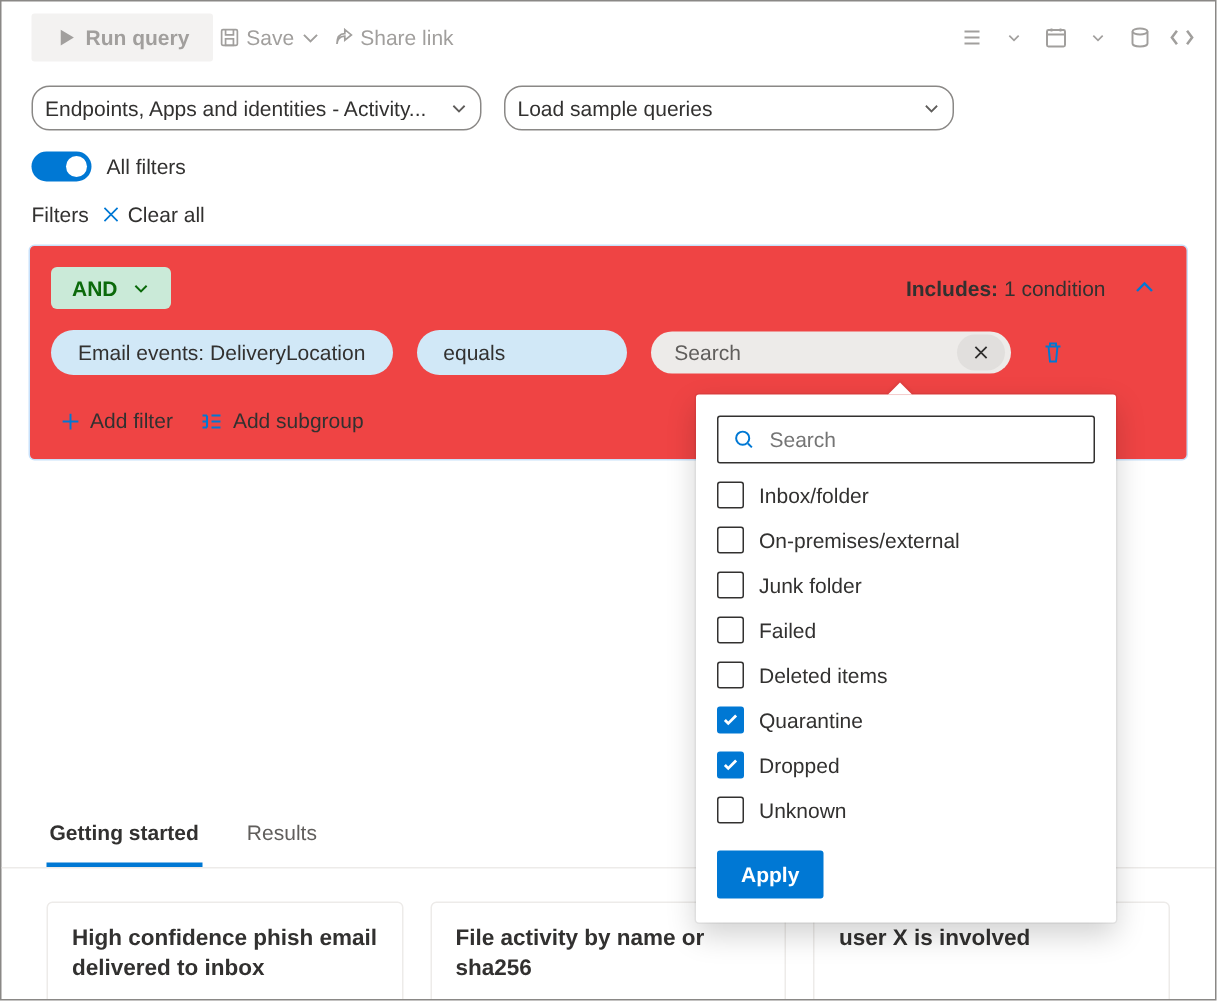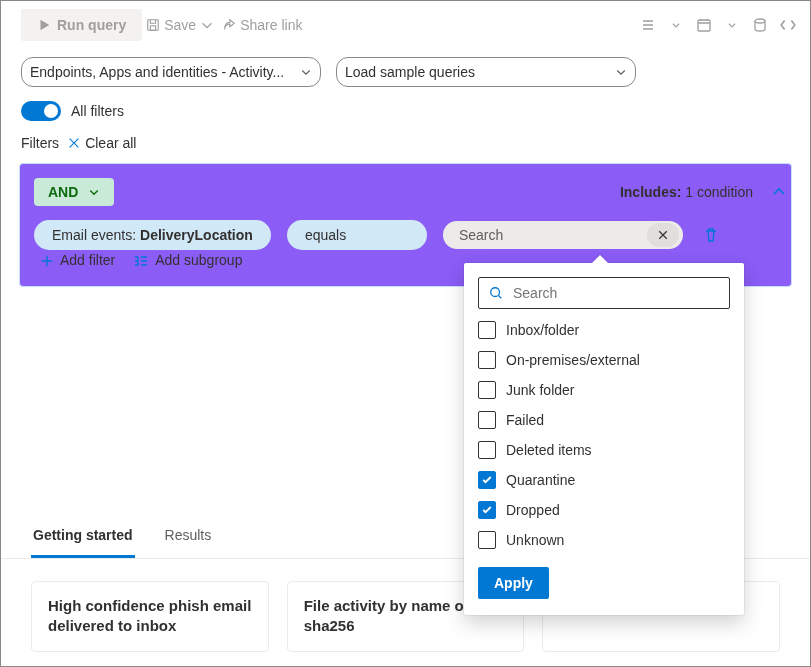--- a/index.html
+++ b/index.html
@@ -85,45 +85,45 @@
   }
   .filters-label-row .filters-word { font-weight:400; }
   .filters-label-row .clearall {
     display:flex; align-items:center; gap:4px; color:#323130; cursor:pointer;
   }
   
   .filter-group {
     margin: 4px 18px;
     border:1px solid #c8e1fa;
     border-radius:4px;
-    background:#8b5cf6;
-    padding: 14px 4px 18px 14px;
+    background:#ef4444;
+    padding: 14px 20px 18px 14px;
     position:relative;
   }
   .group-header {
     display:flex; align-items:center; margin-bottom:14px;
   }
   .and-pill {
     background:#caead8; color:#0b6a0b; font-weight:600;
     padding:6px 14px; border-radius:4px;
     display:flex; align-items:center; gap:10px; cursor:pointer;
   }
   .group-header .spacer{flex:1;}
   .includes { font-size:14px; }
   .includes b{font-weight:600;}
   .collapse-btn { color:#0078d4; margin-left:18px; cursor:pointer;}
   .condition-row {
-    display:flex; align-items:center; gap:16px; margin-bottom:2px;
+    display:flex; align-items:center; gap:16px; margin-bottom:22px;
   }
   .pill {
     background:#d1e8f7; border-radius:16px; padding:7px 18px;
     display:flex; align-items:center; gap:4px;
   }
   .pill.field { }
-  .pill.field .fbold { font-weight:700; }
+  .pill.field .fbold { font-weight:400; }
   .pill.op { min-width:140px; }
   .value-box {
     background:#edebe9; border-radius:16px;
     display:flex; align-items:center; padding: 2px 4px 2px 16px;
     gap:6px; width: 240px; color:#605e5c;
   }
   .value-box .vlabel { flex:1; }
   .value-box .xbtn {
     background:#e1dfdd; border-radius:14px; padding:6px 10px;
     display:flex; align-items:center; color:#323130; cursor:pointer;

